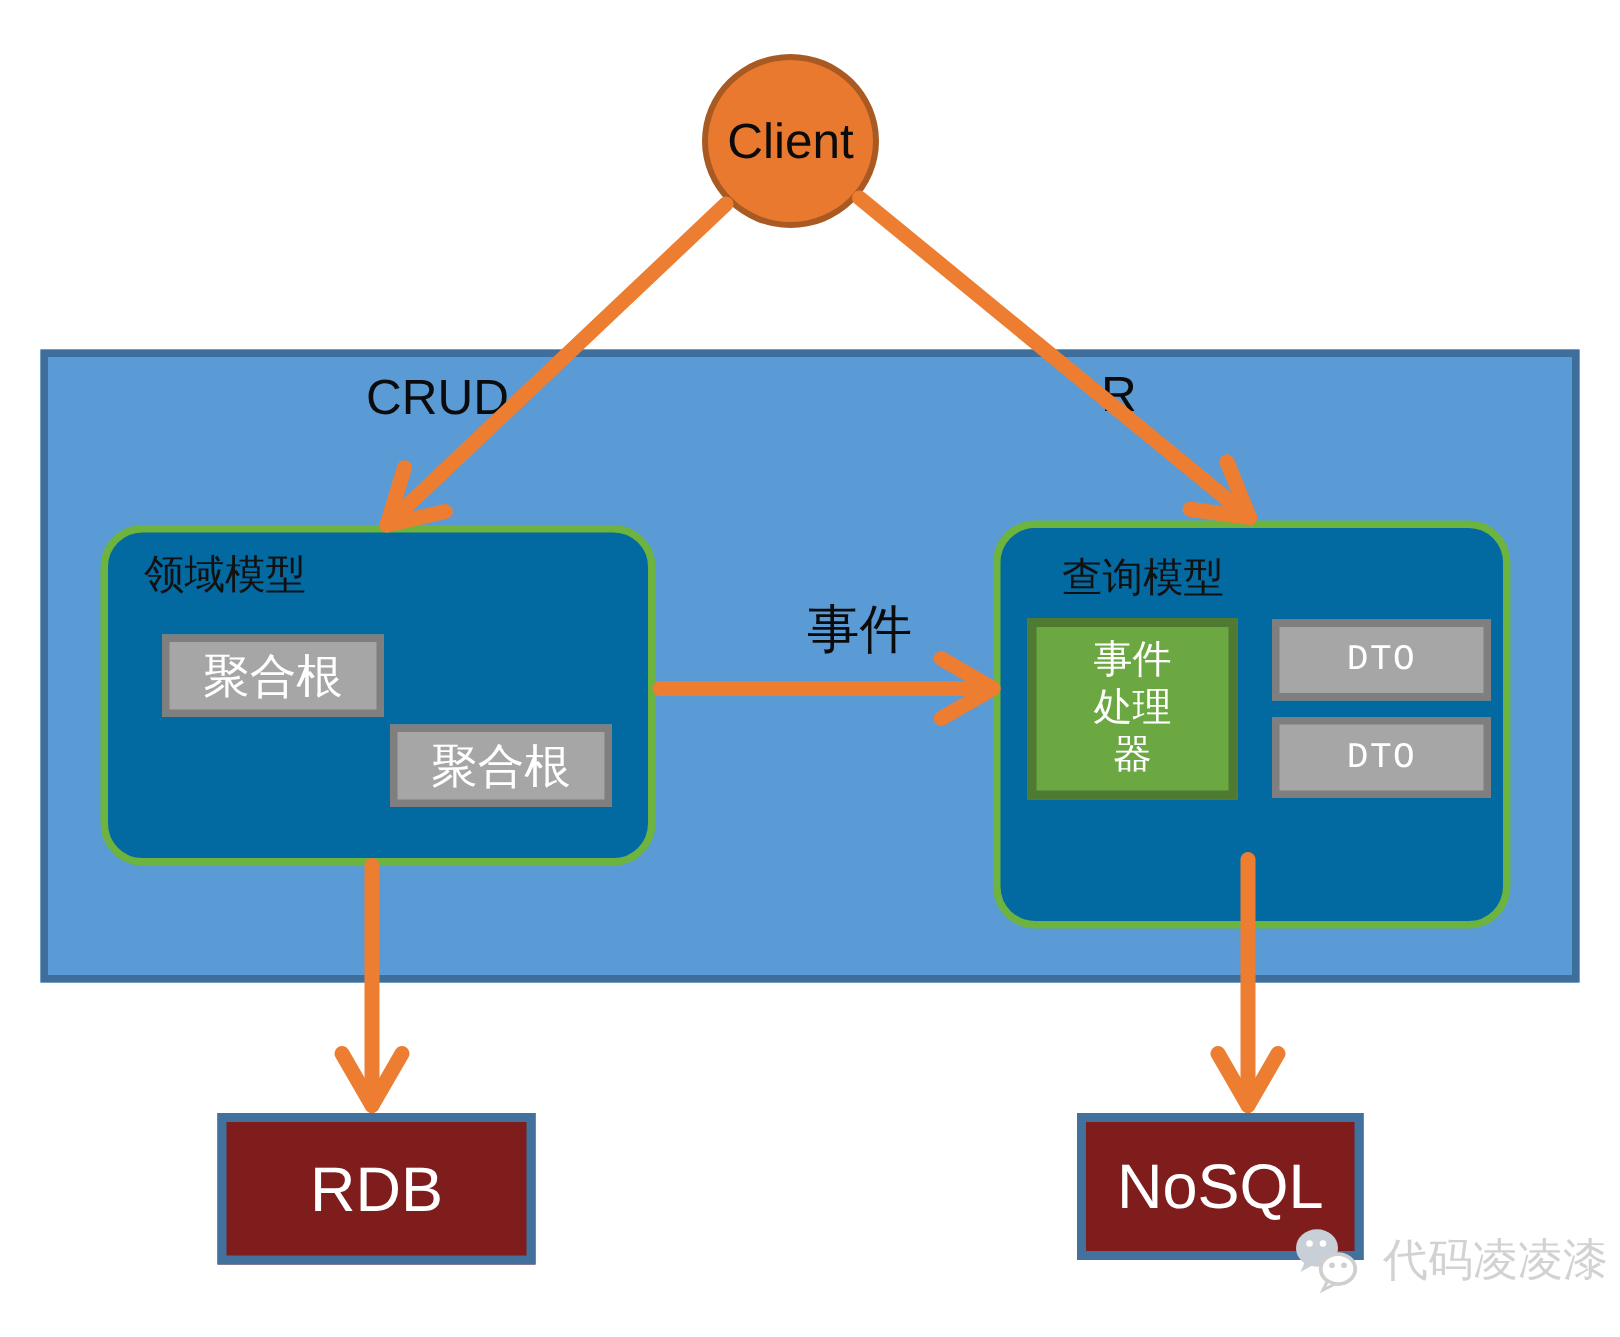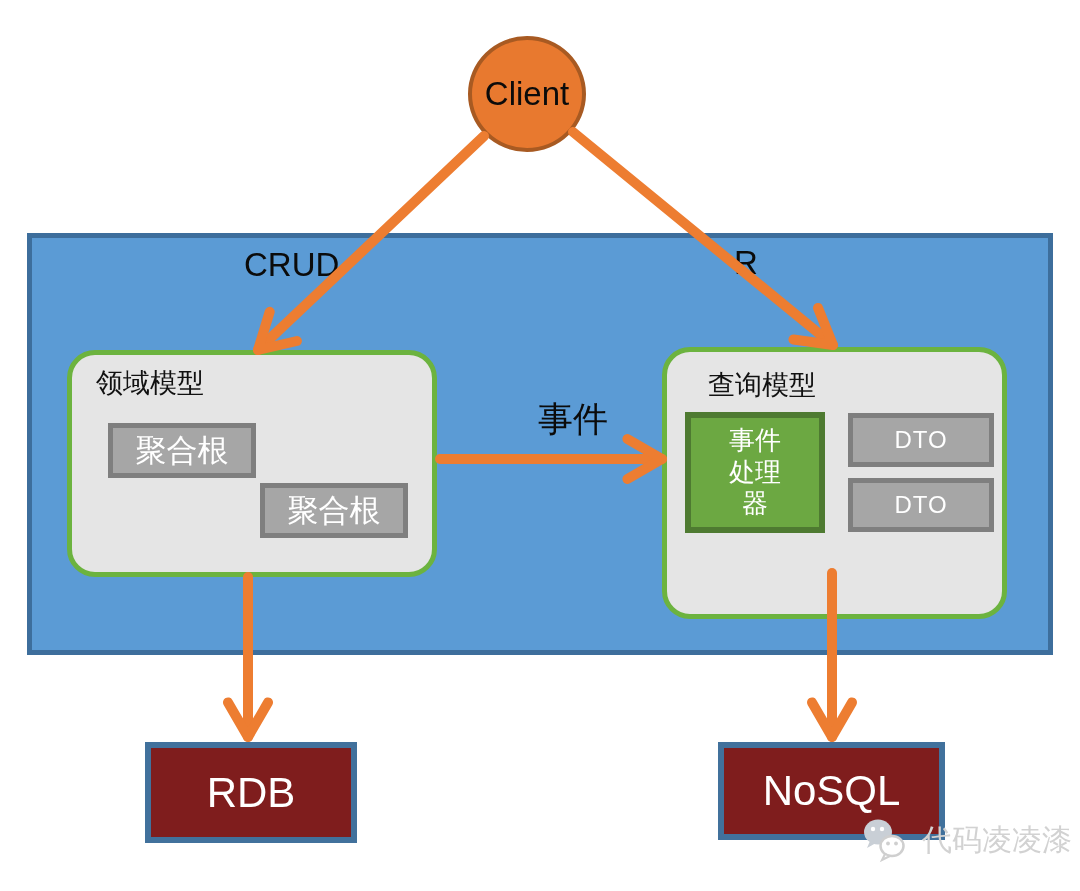--- a/index.html
+++ b/index.html
@@ -29,21 +29,21 @@
     position: absolute;
     left: 27px; top: 233px;
     width: 1026px; height: 422px;
     background: #5B9BD5;
     border: 5px solid #3D6E9C;
     z-index: 1;
   }
   
   .model-box {
     position: absolute;
-    background: #e5e5e5;
+    background: #0369a1;
     border: 5px solid #6CB33F;
     border-radius: 28px;
     z-index: 2;
   }
   .model-box.domain { left: 67px; top: 350px; width: 370px; height: 227px; }
   .model-box.query  { left: 662px; top: 347px; width: 345px; height: 272px; }
   .box-title {
     position: absolute;
     font-family: "DejaVu Serif", "Liberation Serif", serif;
     font-size: 27px; color: #111111;
@@ -53,21 +53,21 @@
   .model-box.query  .box-title { left: 41px; top: 15px; }
   
   .gray-box {
     position: absolute;
     background: #A6A6A6;
     border: 5px solid #7F7F7F;
     color: #ffffff;
     display: flex; align-items: center; justify-content: center;
   }
   .gray-box.cjk { font-family: "DejaVu Serif", "Liberation Serif", serif; font-size: 31px; }
-  .gray-box.latin { font-family: Liberation Sans, sans-serif; font-size: 24px; letter-spacing: 1px; }
+  .gray-box.latin { font-family: Liberation Mono, monospace; font-size: 24px; letter-spacing: 1px; }
   .agg-1 { left: 36px;  top: 68px;  width: 148px; height: 55px; }
   .agg-2 { left: 188px; top: 128px; width: 148px; height: 55px; }
   .dto-1 { left: 181px; top: 61px;  width: 146px; height: 54px; }
   .dto-2 { left: 181px; top: 126px; width: 146px; height: 54px; }
   
   .green-box {
     position: absolute;
     left: 18px; top: 60px;
     width: 140px; height: 121px;
     background: #6CA842;
@@ -83,21 +83,21 @@
   .db-box {
     position: absolute;
     background: #7f1d1d;
     border: 6px solid #41719C;
     color: #ffffff;
     display: flex; align-items: center; justify-content: center;
     font-size: 42px;
     z-index: 2;
   }
   .db-box.rdb   { left: 145px; top: 742px; width: 212px; height: 101px; }
-  .db-box.nosql { left: 718px; top: 742px; width: 227px; height: 98px; }
+  .db-box.nosql { left: 718px; top: 742px; width: 191px; height: 98px; }
   
   .flow-label {
     position: absolute;
     color: #0b0b0b;
     z-index: 4;
     white-space: nowrap;
   }
   .flow-label.crud { left: 244px; top: 246px; font-size: 33px; }
   .flow-label.r    { left: 734px; top: 244px; font-size: 33px; }
   .flow-label.event {

